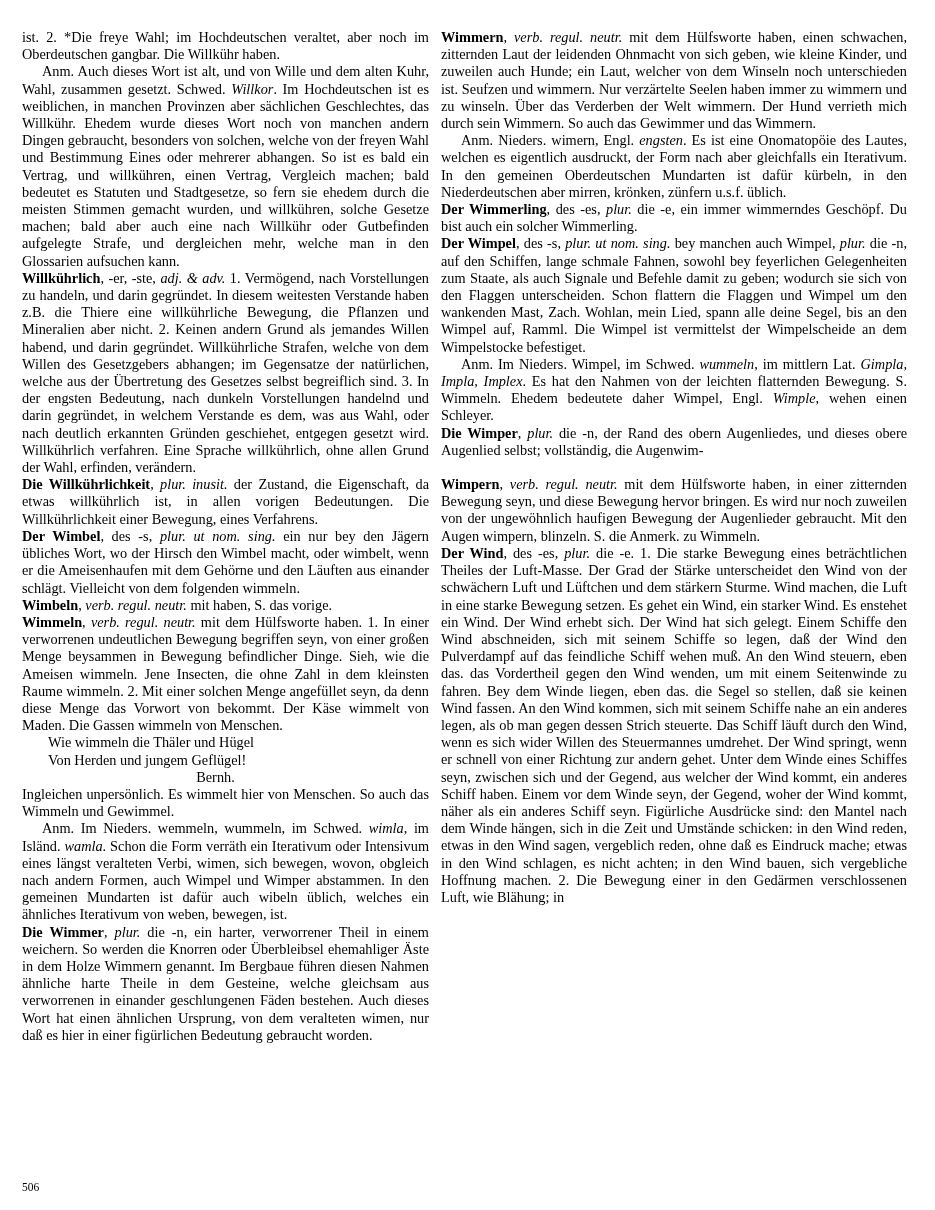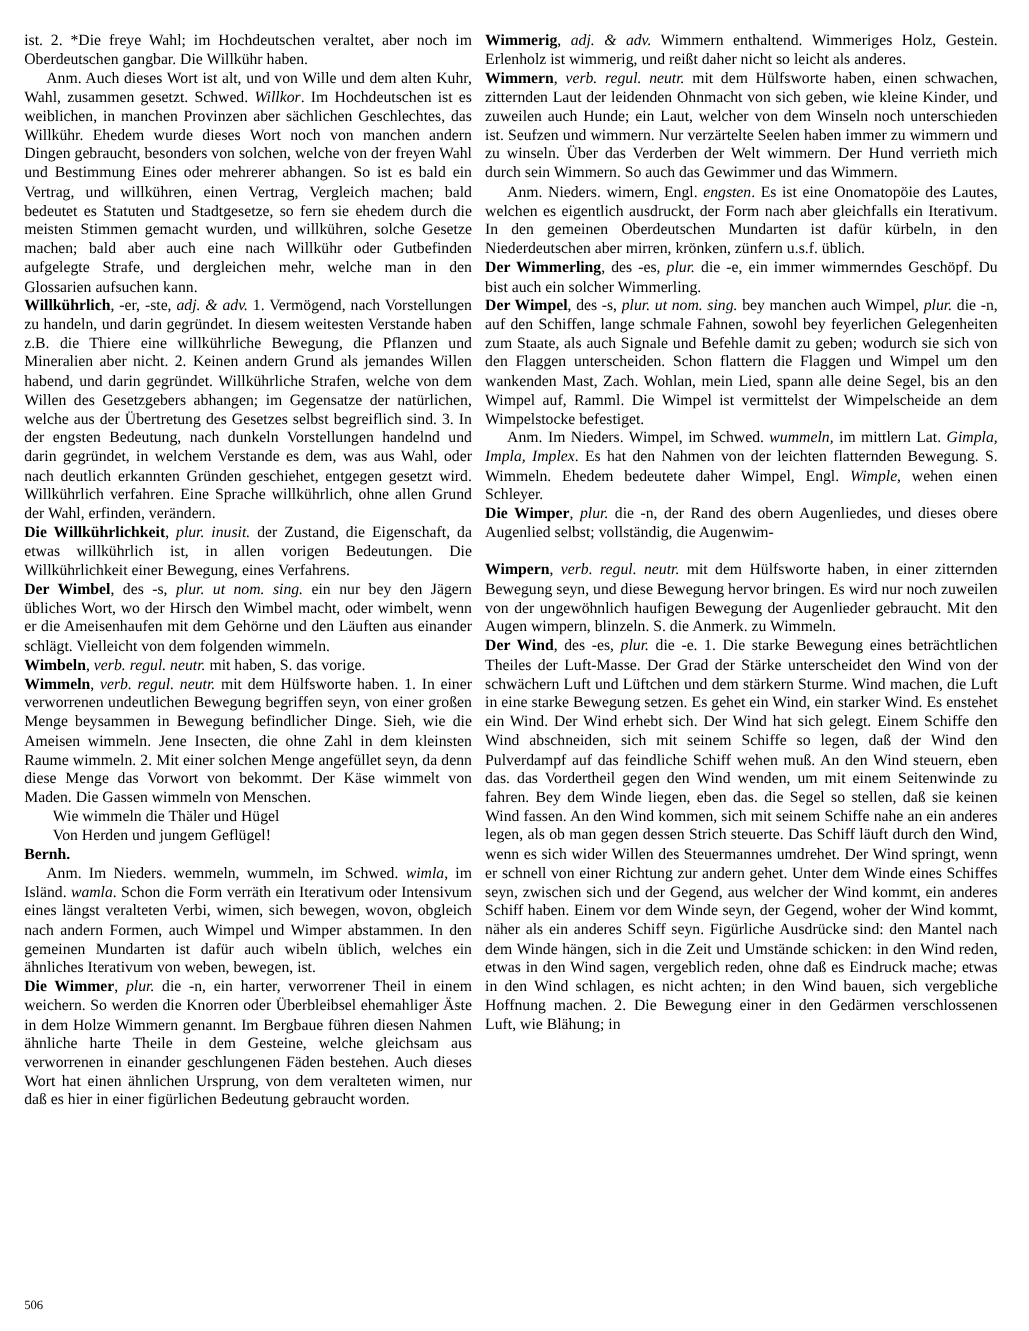--- a/index.html
+++ b/index.html
@@ -10,21 +10,21 @@
   }
   .page{position:absolute;inset:0;background:#ffffff;}
   .cols{display:flex;padding:29px 14px 0 22px;}
   .col{font-size:14.3px;line-height:17.2px;text-align:justify;text-justify:inter-word;}
   .col.left{width:407px;margin-right:12px;}
   .col.right{width:466px;}
   .para{margin:0;}
   .para.anm{text-indent:20px;}
   .para.cont{text-indent:0;}
   .para.verse{padding-left:26px;text-align:left;}
-  .para.attrib{text-align:left;padding-right:20px;font-weight:bold;}
+  .para.attrib{text-align:center;padding-right:20px;}
   .b{font-weight:bold;}
   .i{font-style:italic;}
   .gap-after{margin-bottom:17px;}
   .page-num{position:absolute;left:22px;top:1181px;font-size:11.5px;line-height:12px;}
 </style>
 </head>
 <body>
 
 <div class="page">
   <div class="cols">
@@ -32,25 +32,25 @@
         <div class="para cont"><span>ist. 2. *Die freye Wahl; im Hochdeutschen veraltet, aber noch im Oberdeutschen gangbar. Die Willkühr haben.</span></div>
         <div class="para anm"><span>Anm. Auch dieses Wort ist alt, und von Wille und dem alten Kuhr, Wahl, zusammen gesetzt. Schwed. </span><span class="i">Willkor</span><span>. Im Hochdeutschen ist es weiblichen, in manchen Provinzen aber sächlichen Geschlechtes, das Willkühr. Ehedem wurde dieses Wort noch von manchen andern Dingen gebraucht, besonders von solchen, welche von der freyen Wahl und Bestimmung Eines oder mehrerer abhangen. So ist es bald ein Vertrag, und willkühren, einen Vertrag, Vergleich machen; bald bedeutet es Statuten und Stadtgesetze, so fern sie ehedem durch die meisten Stimmen gemacht wurden, und willkühren, solche Gesetze machen; bald aber auch eine nach Willkühr oder Gutbefinden aufgelegte Strafe, und dergleichen mehr, welche man in den Glossarien aufsuchen kann.</span></div>
         <div class="para entry"><span class="b">Willkührlich</span><span>, -er, -ste, </span><span class="i">adj. &amp; adv.</span><span> 1. Vermögend, nach Vorstellungen zu handeln, und darin gegründet. In diesem weitesten Verstande haben z.B. die Thiere eine willkührliche Bewegung, die Pflanzen und Mineralien aber nicht. 2. Keinen andern Grund als jemandes Willen habend, und darin gegründet. Willkührliche Strafen, welche von dem Willen des Gesetzgebers abhangen; im Gegensatze der natürlichen, welche aus der Übertretung des Gesetzes selbst begreiflich sind. 3. In der engsten Bedeutung, nach dunkeln Vorstellungen handelnd und darin gegründet, in welchem Verstande es dem, was aus Wahl, oder nach deutlich erkannten Gründen geschiehet, entgegen gesetzt wird. Willkührlich verfahren. Eine Sprache willkührlich, ohne allen Grund der Wahl, erfinden, verändern.</span></div>
         <div class="para entry"><span class="b">Die Willkührlichkeit</span><span>, </span><span class="i">plur. inusit.</span><span> der Zustand, die Eigenschaft, da etwas willkührlich ist, in allen vorigen Bedeutungen. Die Willkührlichkeit einer Bewegung, eines Verfahrens.</span></div>
         <div class="para entry"><span class="b">Der Wimbel</span><span>, des -s, </span><span class="i">plur. ut nom. sing.</span><span> ein nur bey den Jägern übliches Wort, wo der Hirsch den Wimbel macht, oder wimbelt, wenn er die Ameisenhaufen mit dem Gehörne und den Läuften aus einander schlägt. Vielleicht von dem folgenden wimmeln.</span></div>
         <div class="para entry"><span class="b">Wimbeln</span><span>, </span><span class="i">verb. regul. neutr.</span><span> mit haben, S. das vorige.</span></div>
         <div class="para entry"><span class="b">Wimmeln</span><span>, </span><span class="i">verb. regul. neutr.</span><span> mit dem Hülfsworte haben. 1. In einer verworrenen undeutlichen Bewegung begriffen seyn, von einer großen Menge beysammen in Bewegung befindlicher Dinge. Sieh, wie die Ameisen wimmeln. Jene Insecten, die ohne Zahl in dem kleinsten Raume wimmeln. 2. Mit einer solchen Menge angefüllet seyn, da denn diese Menge das Vorwort von bekommt. Der Käse wimmelt von Maden. Die Gassen wimmeln von Menschen.</span></div>
         <div class="para verse"><span>Wie wimmeln die Thäler und Hügel</span></div>
         <div class="para verse"><span>Von Herden und jungem Geflügel!</span></div>
         <div class="para attrib"><span>Bernh.</span></div>
+        <div class="para cont"><span>Ingleichen unpersönlich. Es wimmelt hier von Menschen. So auch das Wimmeln und Gewimmel.</span></div>
         <div class="para anm"><span>Anm. Im Nieders. wemmeln, wummeln, im Schwed. </span><span class="i">wimla</span><span>, im Isländ. </span><span class="i">wamla</span><span>. Schon die Form verräth ein Iterativum oder Intensivum eines längst veralteten Verbi, wimen, sich bewegen, wovon, obgleich nach andern Formen, auch Wimpel und Wimper abstammen. In den gemeinen Mundarten ist dafür auch wibeln üblich, welches ein ähnliches Iterativum von weben, bewegen, ist.</span></div>
         <div class="para entry"><span class="b">Die Wimmer</span><span>, </span><span class="i">plur.</span><span> die -n, ein harter, verworrener Theil in einem weichern. So werden die Knorren oder Überbleibsel ehemahliger Äste in dem Holze Wimmern genannt. Im Bergbaue führen diesen Nahmen ähnliche harte Theile in dem Gesteine, welche gleichsam aus verworrenen in einander geschlungenen Fäden bestehen. Auch dieses Wort hat einen ähnlichen Ursprung, von dem veralteten wimen, nur daß es hier in einer figürlichen Bedeutung gebraucht worden.</span></div>
       </div>
     <div class="col right">
-        <div class="para entry"><span class="b">Wimmerig</span><span>, </span><span class="i">adj. &amp; adv.</span><span> Wimmern enthaltend. Wimmeriges Holz, Gestein. Erlenholz ist wimmerig, und reißt daher nicht so leicht als anderes.</span></div>
         <div class="para entry"><span class="b">Wimmern</span><span>, </span><span class="i">verb. regul. neutr.</span><span> mit dem Hülfsworte haben, einen schwachen, zitternden Laut der leidenden Ohnmacht von sich geben, wie kleine Kinder, und zuweilen auch Hunde; ein Laut, welcher von dem Winseln noch unterschieden ist. Seufzen und wimmern. Nur verzärtelte Seelen haben immer zu wimmern und zu winseln. Über das Verderben der Welt wimmern. Der Hund verrieth mich durch sein Wimmern. So auch das Gewimmer und das Wimmern.</span></div>
         <div class="para anm"><span>Anm. Nieders. wimern, Engl. </span><span class="i">engsten</span><span>. Es ist eine Onomatopöie des Lautes, welchen es eigentlich ausdruckt, der Form nach aber gleichfalls ein Iterativum. In den gemeinen Oberdeutschen Mundarten ist dafür kürbeln, in den Niederdeutschen aber mirren, krönken, zünfern u.s.f. üblich.</span></div>
         <div class="para entry"><span class="b">Der Wimmerling</span><span>, des -es, </span><span class="i">plur.</span><span> die -e, ein immer wimmerndes Geschöpf. Du bist auch ein solcher Wimmerling.</span></div>
         <div class="para entry"><span class="b">Der Wimpel</span><span>, des -s, </span><span class="i">plur. ut nom. sing.</span><span> bey manchen auch Wimpel, </span><span class="i">plur.</span><span> die -n, auf den Schiffen, lange schmale Fahnen, sowohl bey feyerlichen Gelegenheiten zum Staate, als auch Signale und Befehle damit zu geben; wodurch sie sich von den Flaggen unterscheiden. Schon flattern die Flaggen und Wimpel um den wankenden Mast, Zach. Wohlan, mein Lied, spann alle deine Segel, bis an den Wimpel auf, Ramml. Die Wimpel ist vermittelst der Wimpelscheide an dem Wimpelstocke befestiget.</span></div>
         <div class="para anm"><span>Anm. Im Nieders. Wimpel, im Schwed. </span><span class="i">wummeln</span><span>, im mittlern Lat. </span><span class="i">Gimpla, Impla, Implex</span><span>. Es hat den Nahmen von der leichten flatternden Bewegung. S. Wimmeln. Ehedem bedeutete daher Wimpel, Engl. </span><span class="i">Wimple</span><span>, wehen einen Schleyer.</span></div>
         <div class="para entry gap-after"><span class="b">Die Wimper</span><span>, </span><span class="i">plur.</span><span> die -n, der Rand des obern Augenliedes, und dieses obere Augenlied selbst; vollständig, die Augenwim-</span></div>
         <div class="para entry"><span class="b">Wimpern</span><span>, </span><span class="i">verb. regul. neutr.</span><span> mit dem Hülfsworte haben, in einer zitternden Bewegung seyn, und diese Bewegung hervor bringen. Es wird nur noch zuweilen von der ungewöhnlich haufigen Bewegung der Augenlieder gebraucht. Mit den Augen wimpern, blinzeln. S. die Anmerk. zu Wimmeln.</span></div>
         <div class="para entry"><span class="b">Der Wind</span><span>, des -es, </span><span class="i">plur.</span><span> die -e. 1. Die starke Bewegung eines beträchtlichen Theiles der Luft-Masse. Der Grad der Stärke unterscheidet den Wind von der schwächern Luft und Lüftchen und dem stärkern Sturme. Wind machen, die Luft in eine starke Bewegung setzen. Es gehet ein Wind, ein starker Wind. Es enstehet ein Wind. Der Wind erhebt sich. Der Wind hat sich gelegt. Einem Schiffe den Wind abschneiden, sich mit seinem Schiffe so legen, daß der Wind den Pulverdampf auf das feindliche Schiff wehen muß. An den Wind steuern, eben das. das Vordertheil gegen den Wind wenden, um mit einem Seitenwinde zu fahren. Bey dem Winde liegen, eben das. die Segel so stellen, daß sie keinen Wind fassen. An den Wind kommen, sich mit seinem Schiffe nahe an ein anderes legen, als ob man gegen dessen Strich steuerte. Das Schiff läuft durch den Wind, wenn es sich wider Willen des Steuermannes umdrehet. Der Wind springt, wenn er schnell von einer Richtung zur andern gehet. Unter dem Winde eines Schiffes seyn, zwischen sich und der Gegend, aus welcher der Wind kommt, ein anderes Schiff haben. Einem vor dem Winde seyn, der Gegend, woher der Wind kommt, näher als ein anderes Schiff seyn. Figürliche Ausdrücke sind: den Mantel nach dem Winde hängen, sich in die Zeit und Umstände schicken: in den Wind reden, etwas in den Wind sagen, vergeblich reden, ohne daß es Eindruck mache; etwas in den Wind schlagen, es nicht achten; in den Wind bauen, sich vergebliche Hoffnung machen. 2. Die Bewegung einer in den Gedärmen verschlossenen Luft, wie Blähung; in</span></div>
       </div>
   </div>

